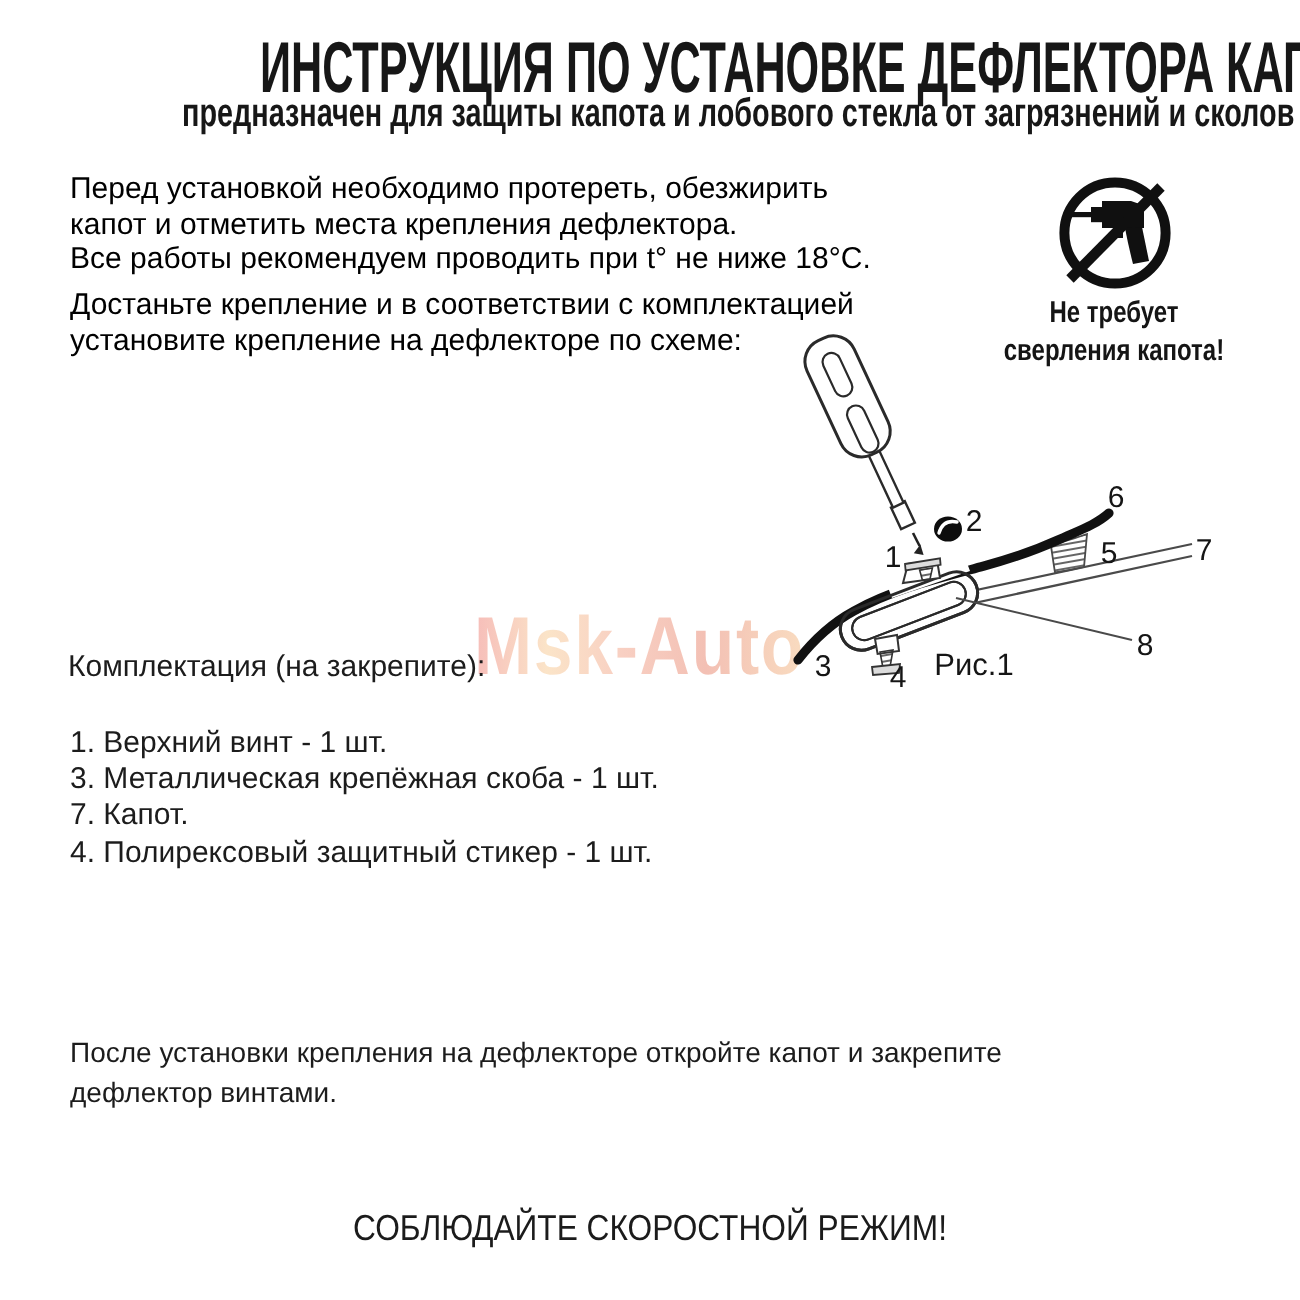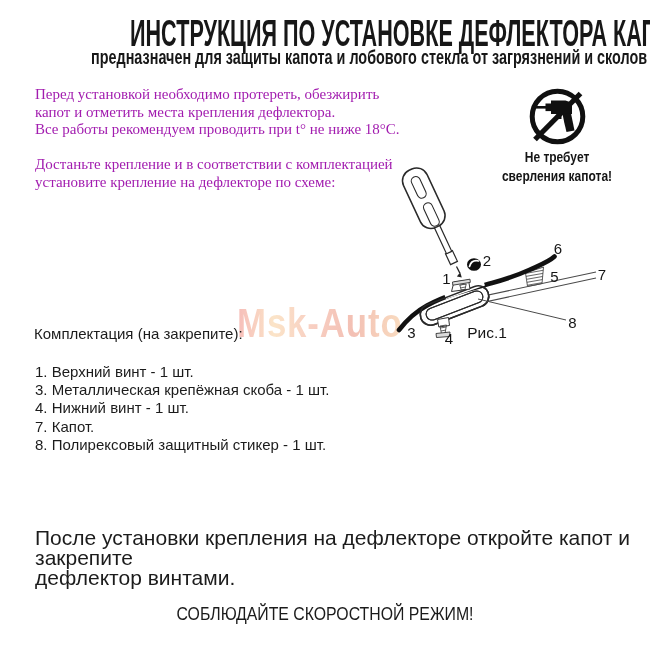--- a/index.html
+++ b/index.html
@@ -13,45 +13,44 @@
     font-size:36px;font-weight:bold;line-height:30px;white-space:nowrap;
     color:#171717;transform:scaleX(0.60);transform-origin:50% 50%;
   }
   .subtitle{
     position:absolute;top:48px;left:0;width:650px;text-align:center;
     font-size:20px;font-weight:bold;line-height:18px;white-space:nowrap;
     color:#171717;transform:scaleX(0.72);transform-origin:50% 50%;
   }
   .para{
     position:absolute;left:35px;font-size:15px;line-height:17.5px;
-    white-space:pre-wrap;color:#a21caf;font-family:Liberation Serif, serif;
+    white-space:pre-wrap;color:#000000;
   }
   #para1{top:86px;}
-  #para2{top:144px;margin-top:12px;}
+  #para2{top:144px;}
   .badge-text{
     position:absolute;left:477px;top:148px;width:160px;text-align:center;
     font-size:15px;font-weight:bold;line-height:18.5px;white-space:pre-wrap;
     transform:scaleX(0.80);transform-origin:50% 0;color:#151515;
   }
   .badge-svg{position:absolute;left:524px;top:86px;}
   .watermark{
     position:absolute;left:237px;top:300px;font-size:41px;font-weight:bold;
     letter-spacing:1px;white-space:nowrap;z-index:1;
     transform:scaleX(0.85);transform-origin:0 0;
     color:#f6c9bd;
     background:linear-gradient(90deg,#f6bdb9 0%,#fbe4c8 22%,#f8cfc2 45%,#f3c0b4 70%,#f9dcc0 100%);
     -webkit-background-clip:text;background-clip:text;-webkit-text-fill-color:transparent;
   }
   .kit-heading{position:absolute;left:34px;top:325px;font-size:15px;z-index:3;}
   .kit-list{position:absolute;left:35px;top:363px;font-size:15px;line-height:18.2px;z-index:3;}
   .kit-list div{white-space:pre;}
   .outro{
-    position:absolute;left:35px;top:516px;font-size:21px;line-height:20px;
+    position:absolute;left:35px;top:516px;font-size:14px;line-height:20px;
     white-space:pre-wrap;
-    margin-top:12px;
   }
   .footer{
     position:absolute;left:0;top:604px;width:650px;text-align:center;
     font-size:18px;line-height:20px;white-space:nowrap;
     transform:scaleX(0.88);transform-origin:50% 50%;color:#1b1b1b;
   }
   .diagram-svg{position:absolute;left:385px;top:160px;z-index:2;}
   .diagram-svg text{font-family:"Liberation Sans",sans-serif;font-size:15px;fill:#151515;}
   .diagram-svg text.cap{font-size:15.5px;}
 </style>
@@ -151,22 +150,21 @@
     <text x="558" y="253.5" text-anchor="middle">6</text>
     <text x="602" y="280" text-anchor="middle">7</text>
     <text x="572.5" y="327.5" text-anchor="middle">8</text>
     <text class="cap" x="487" y="337.5" text-anchor="middle">Рис.1</text>
   </svg>
 
   <div class="kit-heading">Комплектация (на закрепите):</div>
   <div class="kit-list">
     <div>1. Верхний винт - 1 шт.</div>
     <div>3. Металлическая крепёжная скоба - 1 шт.</div>
-    <div>4. Нижний винт - 1 шт.</div>
     <div>7. Капот.</div>
-    <div>8. Полирексовый защитный стикер - 1 шт.</div>
+    <div>4. Полирексовый защитный стикер - 1 шт.</div>
   </div>
 
   <div class="outro">После установки крепления на дефлекторе откройте капот и закрепите
 дефлектор винтами.</div>
 
   <div class="footer">СОБЛЮДАЙТЕ СКОРОСТНОЙ РЕЖИМ!</div>
 </div>
 
 </body></html>

